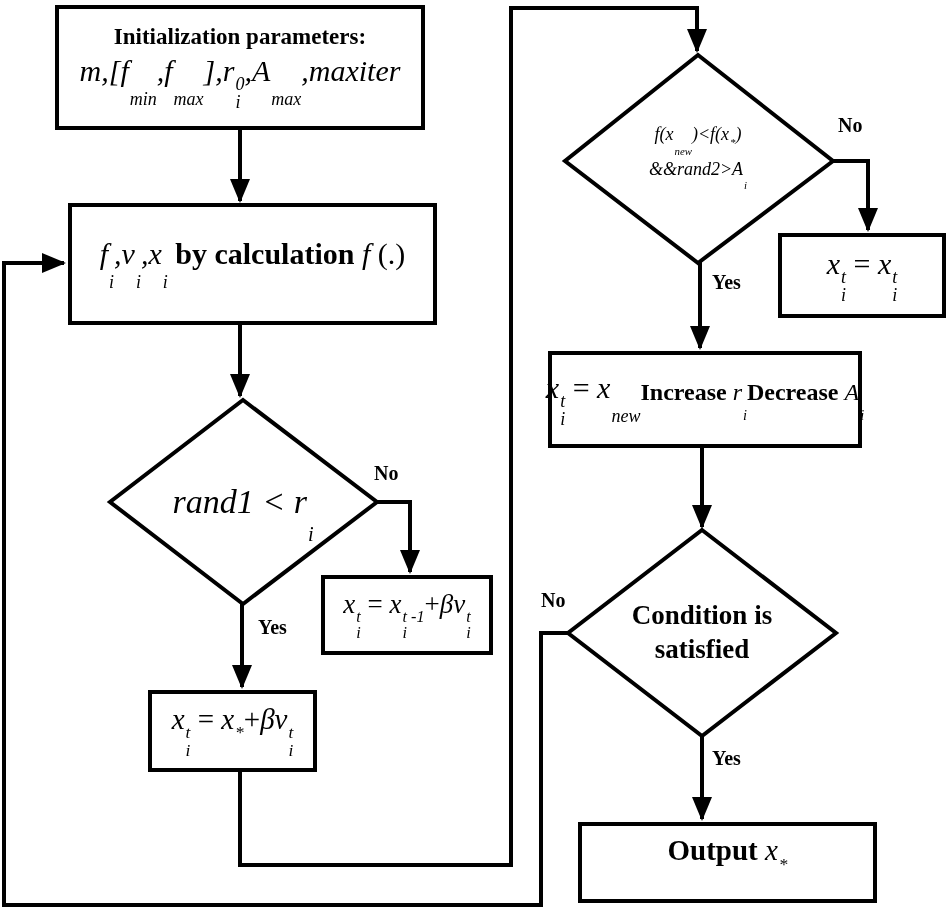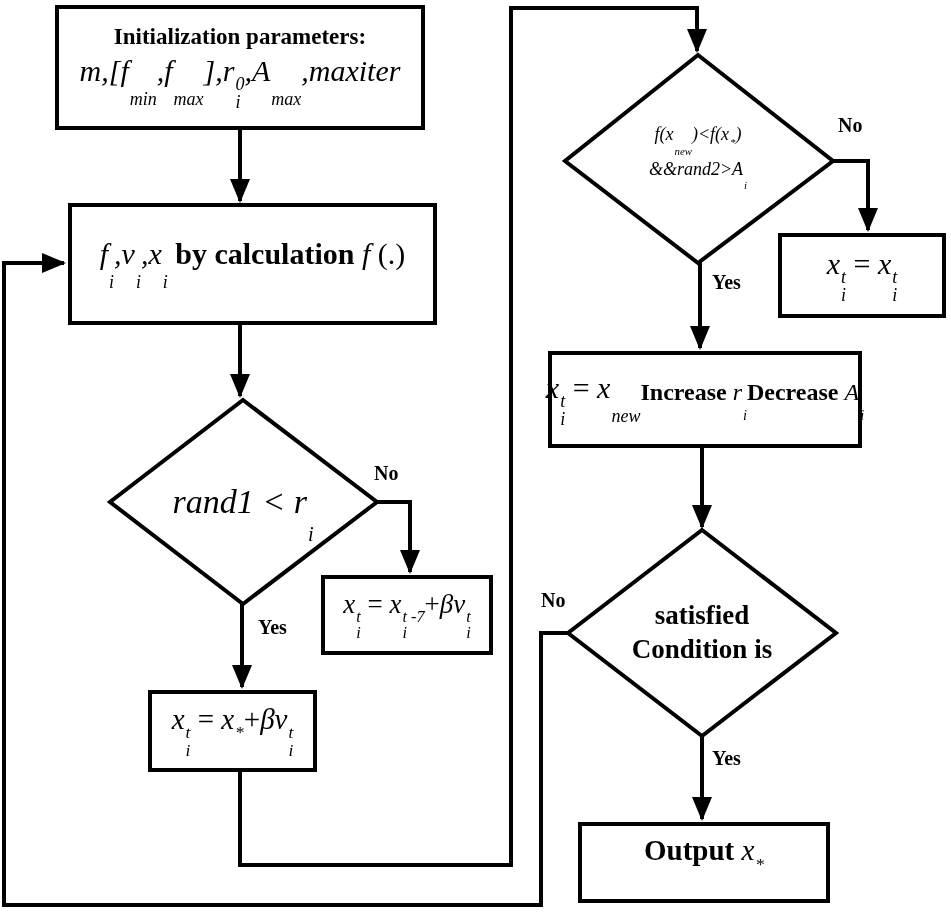--- a/index.html
+++ b/index.html
@@ -52,55 +52,55 @@
   <div class="box" style="left:55px;top:5px;width:370px;height:125px;">
     <div class="title" style="font-size:23px;margin-bottom:4px;">Initialization parameters:</div>
     <div class="fx" style="font-size:30px;"><span>m,[</span><span>f</span><span class="supsub"><span class="sup"></span><span class="sub">min</span></span><span>,</span><span>f</span><span class="supsub"><span class="sup"></span><span class="sub">max</span></span><span>],</span><span>r</span><span class="supsub"><span class="sup">0</span><span class="sub">i</span></span><span>,</span><span>A</span><span class="supsub"><span class="sup"></span><span class="sub">max</span></span><span>,</span><span>maxiter</span></div>
   </div>
 
   <div class="box" style="left:68px;top:203px;width:369px;height:122px;">
     <div class="fx" style="font-size:30px;"><span>f</span><span class="supsub"><span class="sup"></span><span class="sub">i</span></span><span>,</span><span>v</span><span class="supsub"><span class="sup"></span><span class="sub">i</span></span><span>,</span><span>x</span><span class="supsub"><span class="sup"></span><span class="sub">i</span></span><span class="r b"> by calculation </span><span>f</span><span class="r"> (.)</span></div>
   </div>
 
   <div class="box" style="left:321px;top:575px;width:172px;height:80px;">
-    <div class="fx" style="font-size:27px;"><span>x</span><span class="supsub"><span class="sup">t</span><span class="sub">i</span></span><span class="r"> = </span><span>x</span><span class="supsub"><span class="sup">t -7</span><span class="sub">i</span></span><span class="r">+</span><span>βv</span><span class="supsub"><span class="sup">t</span><span class="sub">i</span></span></div>
+    <div class="fx" style="font-size:27px;"><span>x</span><span class="supsub"><span class="sup">t</span><span class="sub">i</span></span><span class="r"> = </span><span>x</span><span class="supsub"><span class="sup">t -1</span><span class="sub">i</span></span><span class="r">+</span><span>βv</span><span class="supsub"><span class="sup">t</span><span class="sub">i</span></span></div>
   </div>
 
   <div class="box" style="left:148px;top:690px;width:169px;height:82px;">
     <div class="fx" style="font-size:29px;"><span>x</span><span class="supsub"><span class="sup">t</span><span class="sub">i</span></span><span class="r"> = </span><span>x</span><span class="supsub"><span class="sup">*</span><span class="sub"></span></span><span class="r">+</span><span>βv</span><span class="supsub"><span class="sup">t</span><span class="sub">i</span></span></div>
   </div>
 
   <div class="box" style="left:778px;top:233px;width:168px;height:85px;">
     <div class="fx" style="font-size:30px;"><span>x</span><span class="supsub"><span class="sup">t</span><span class="sub">i</span></span><span class="r"> = </span><span>x</span><span class="supsub"><span class="sup">t</span><span class="sub">i</span></span></div>
   </div>
 
   <div class="box" style="left:548px;top:351px;width:314px;height:97px;">
     <div class="row">
       <div class="fx" style="font-size:30px;"><span>x</span><span class="supsub"><span class="sup">t</span><span class="sub">i</span></span><span class="r"> = </span><span>x</span><span class="supsub"><span class="sup"></span><span class="sub">new</span></span></div>
       <div class="stack" style="font-size:24px;">
         <div class="fx"><span class="r b">Increase </span><span>r</span><span class="supsub"><span class="sup"></span><span class="sub">i</span></span></div>
         <div class="fx"><span class="r b">Decrease </span><span>A</span><span class="supsub"><span class="sup"></span><span class="sub">i</span></span></div>
       </div>
     </div>
   </div>
 
-  <div class="box" style="left:578px;top:822px;width:252px;height:81px;">
+  <div class="box" style="left:578px;top:822px;width:299px;height:81px;">
     <div class="fx" style="font-size:29px;"><span class="r b">Output </span><span>x</span><span class="supsub"><span class="sup">*</span><span class="sub"></span></span></div>
   </div>
 
   <div class="dtext fx" style="left:133px;top:483px;width:220px;font-size:34px;"><span>rand1 &lt; </span><span>r</span><span class="supsub"><span class="sup"></span><span class="sub">i</span></span></div>
 
   <div class="dtext" style="left:583px;top:124px;width:230px;line-height:1.2;">
     <div class="fx" style="font-size:18px;"><span>f</span><span>(</span><span>x</span><span class="supsub"><span class="sup"></span><span class="sub">new</span></span><span>)&lt;</span><span>f</span><span>(</span><span>x</span><span class="supsub"><span class="sup">*</span><span class="sub"></span></span><span>)</span></div>
     <div class="fx" style="font-size:18px;"><span>&amp;&amp;rand2&gt;</span><span>A</span><span class="supsub"><span class="sup"></span><span class="sub">i</span></span></div>
   </div>
 
   <div class="dtext" style="left:592px;top:599px;width:220px;font-weight:bold;font-size:27px;line-height:1.25;">
+    <div>Condition is</div>
     <div>satisfied</div>
-    <div>Condition is</div>
   </div>
 
   <div class="lbl" style="left:374px;top:462px;">No</div>
   <div class="lbl" style="left:258px;top:616px;">Yes</div>
   <div class="lbl" style="left:838px;top:114px;">No</div>
   <div class="lbl" style="left:712px;top:271px;">Yes</div>
   <div class="lbl" style="left:541px;top:589px;">No</div>
   <div class="lbl" style="left:712px;top:747px;">Yes</div>
 
 </div>

